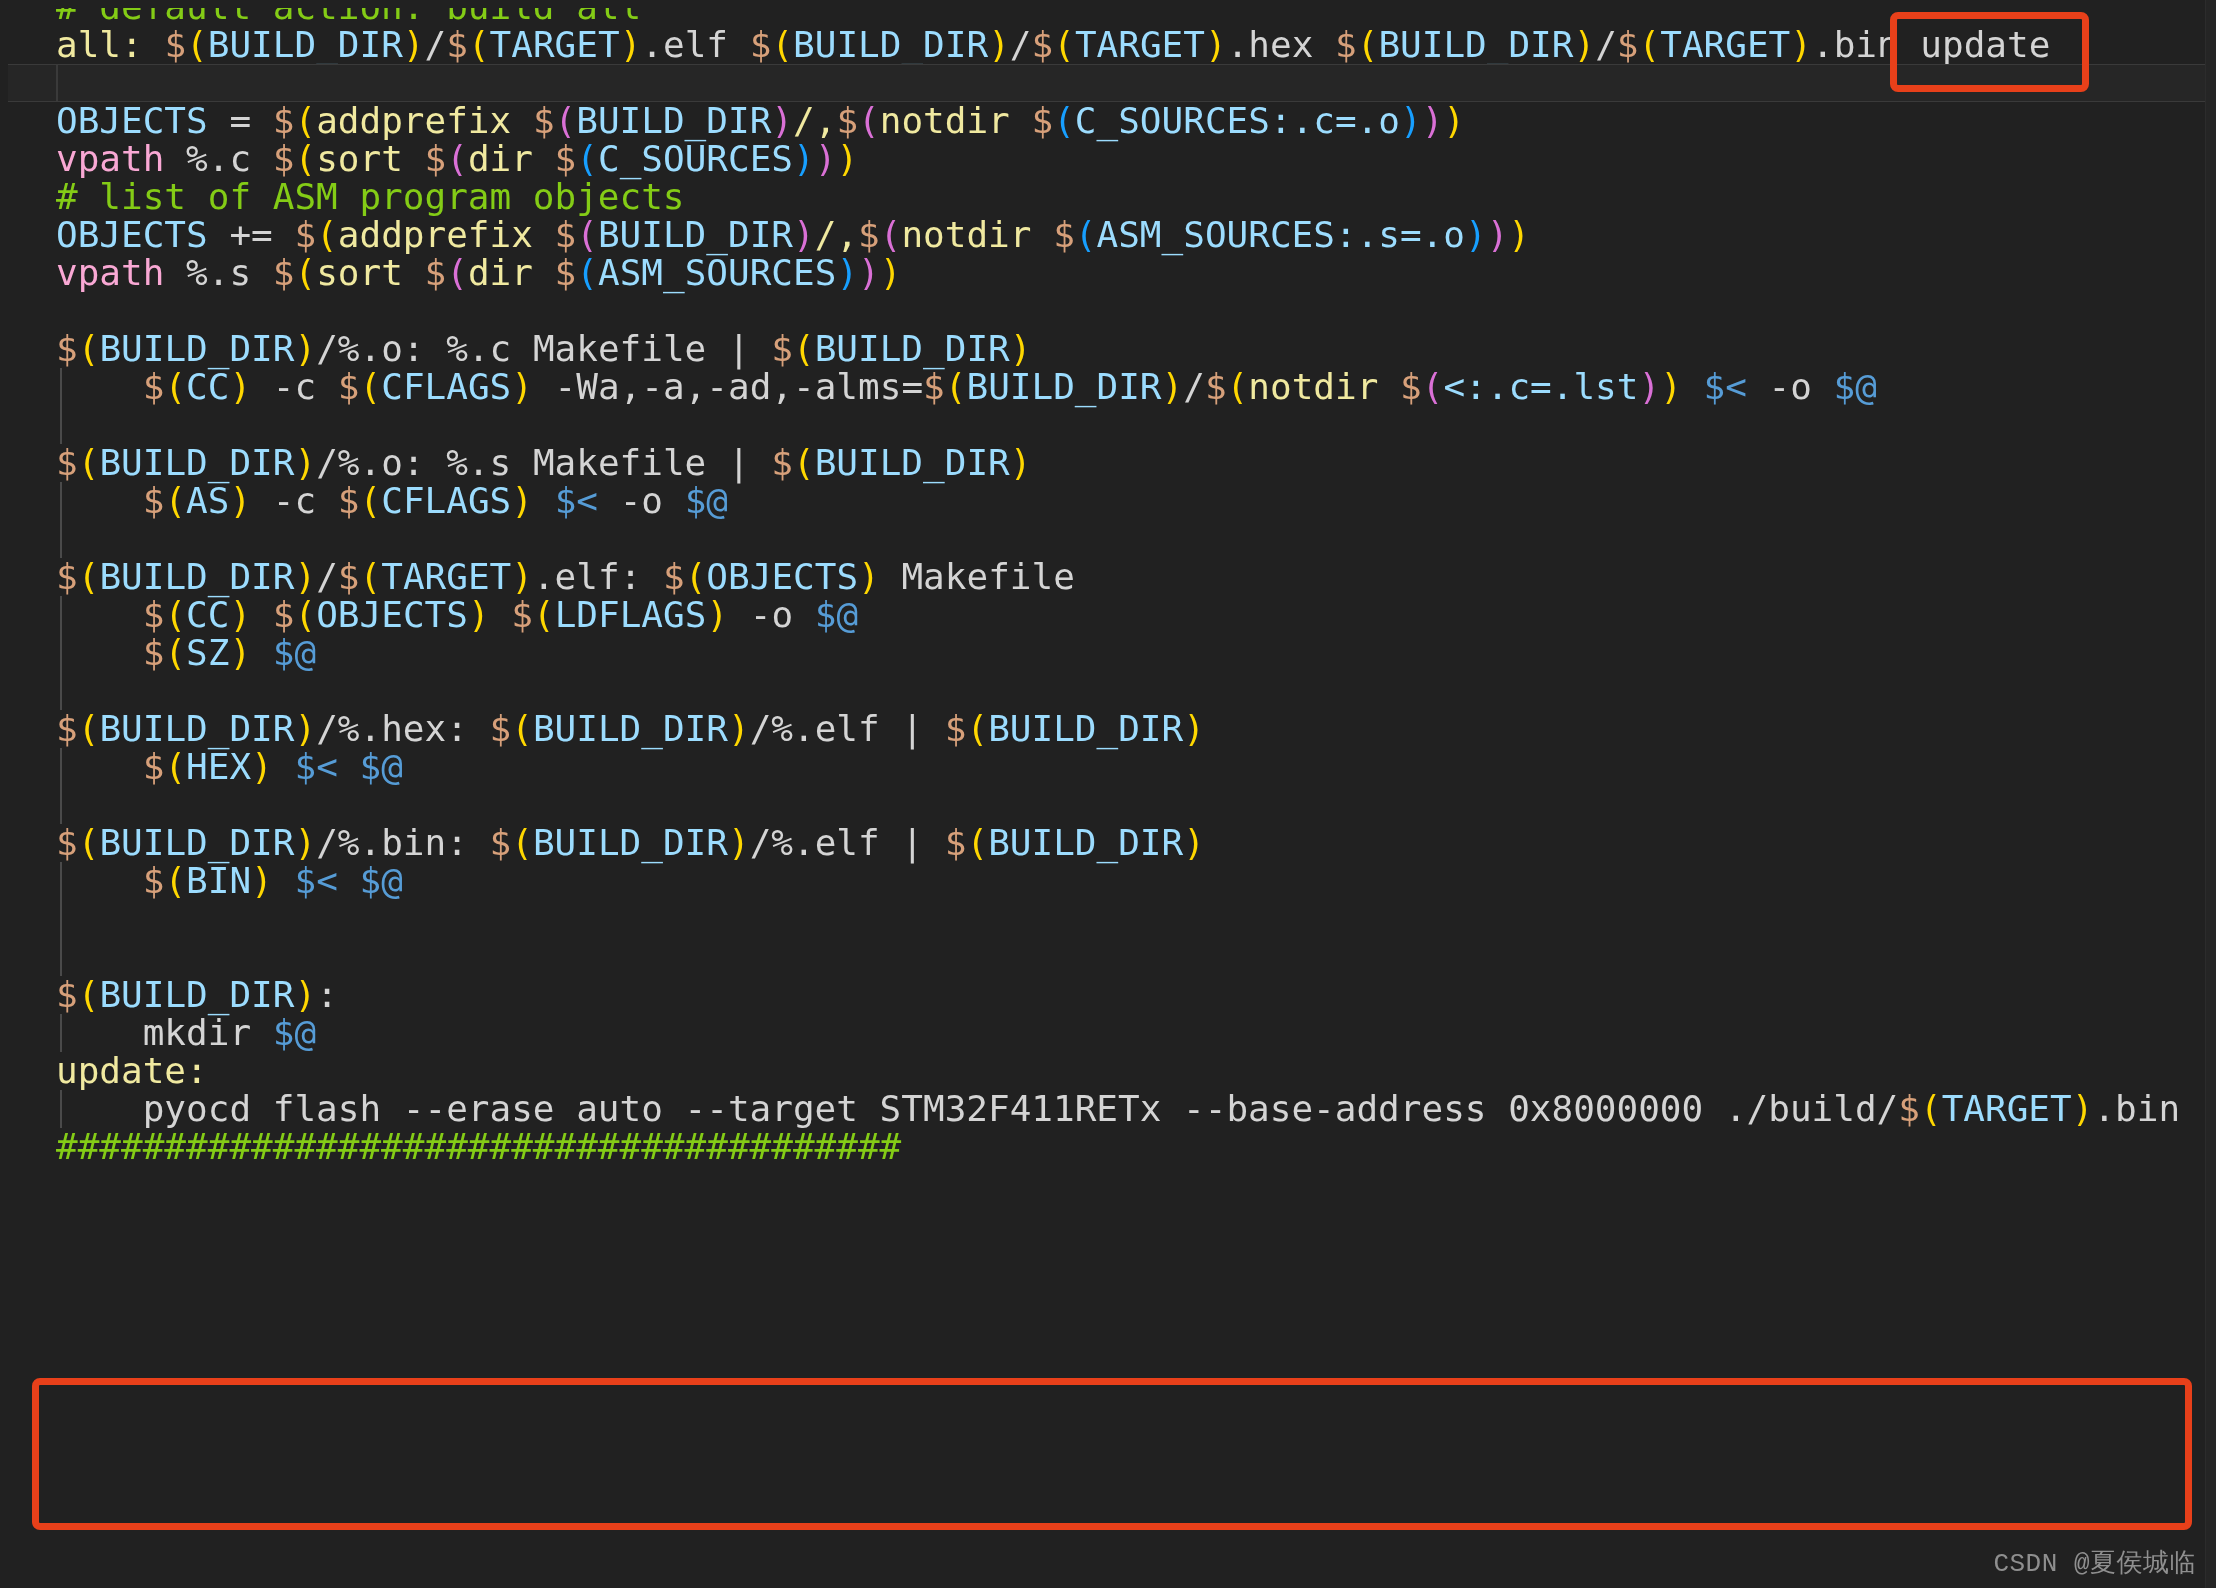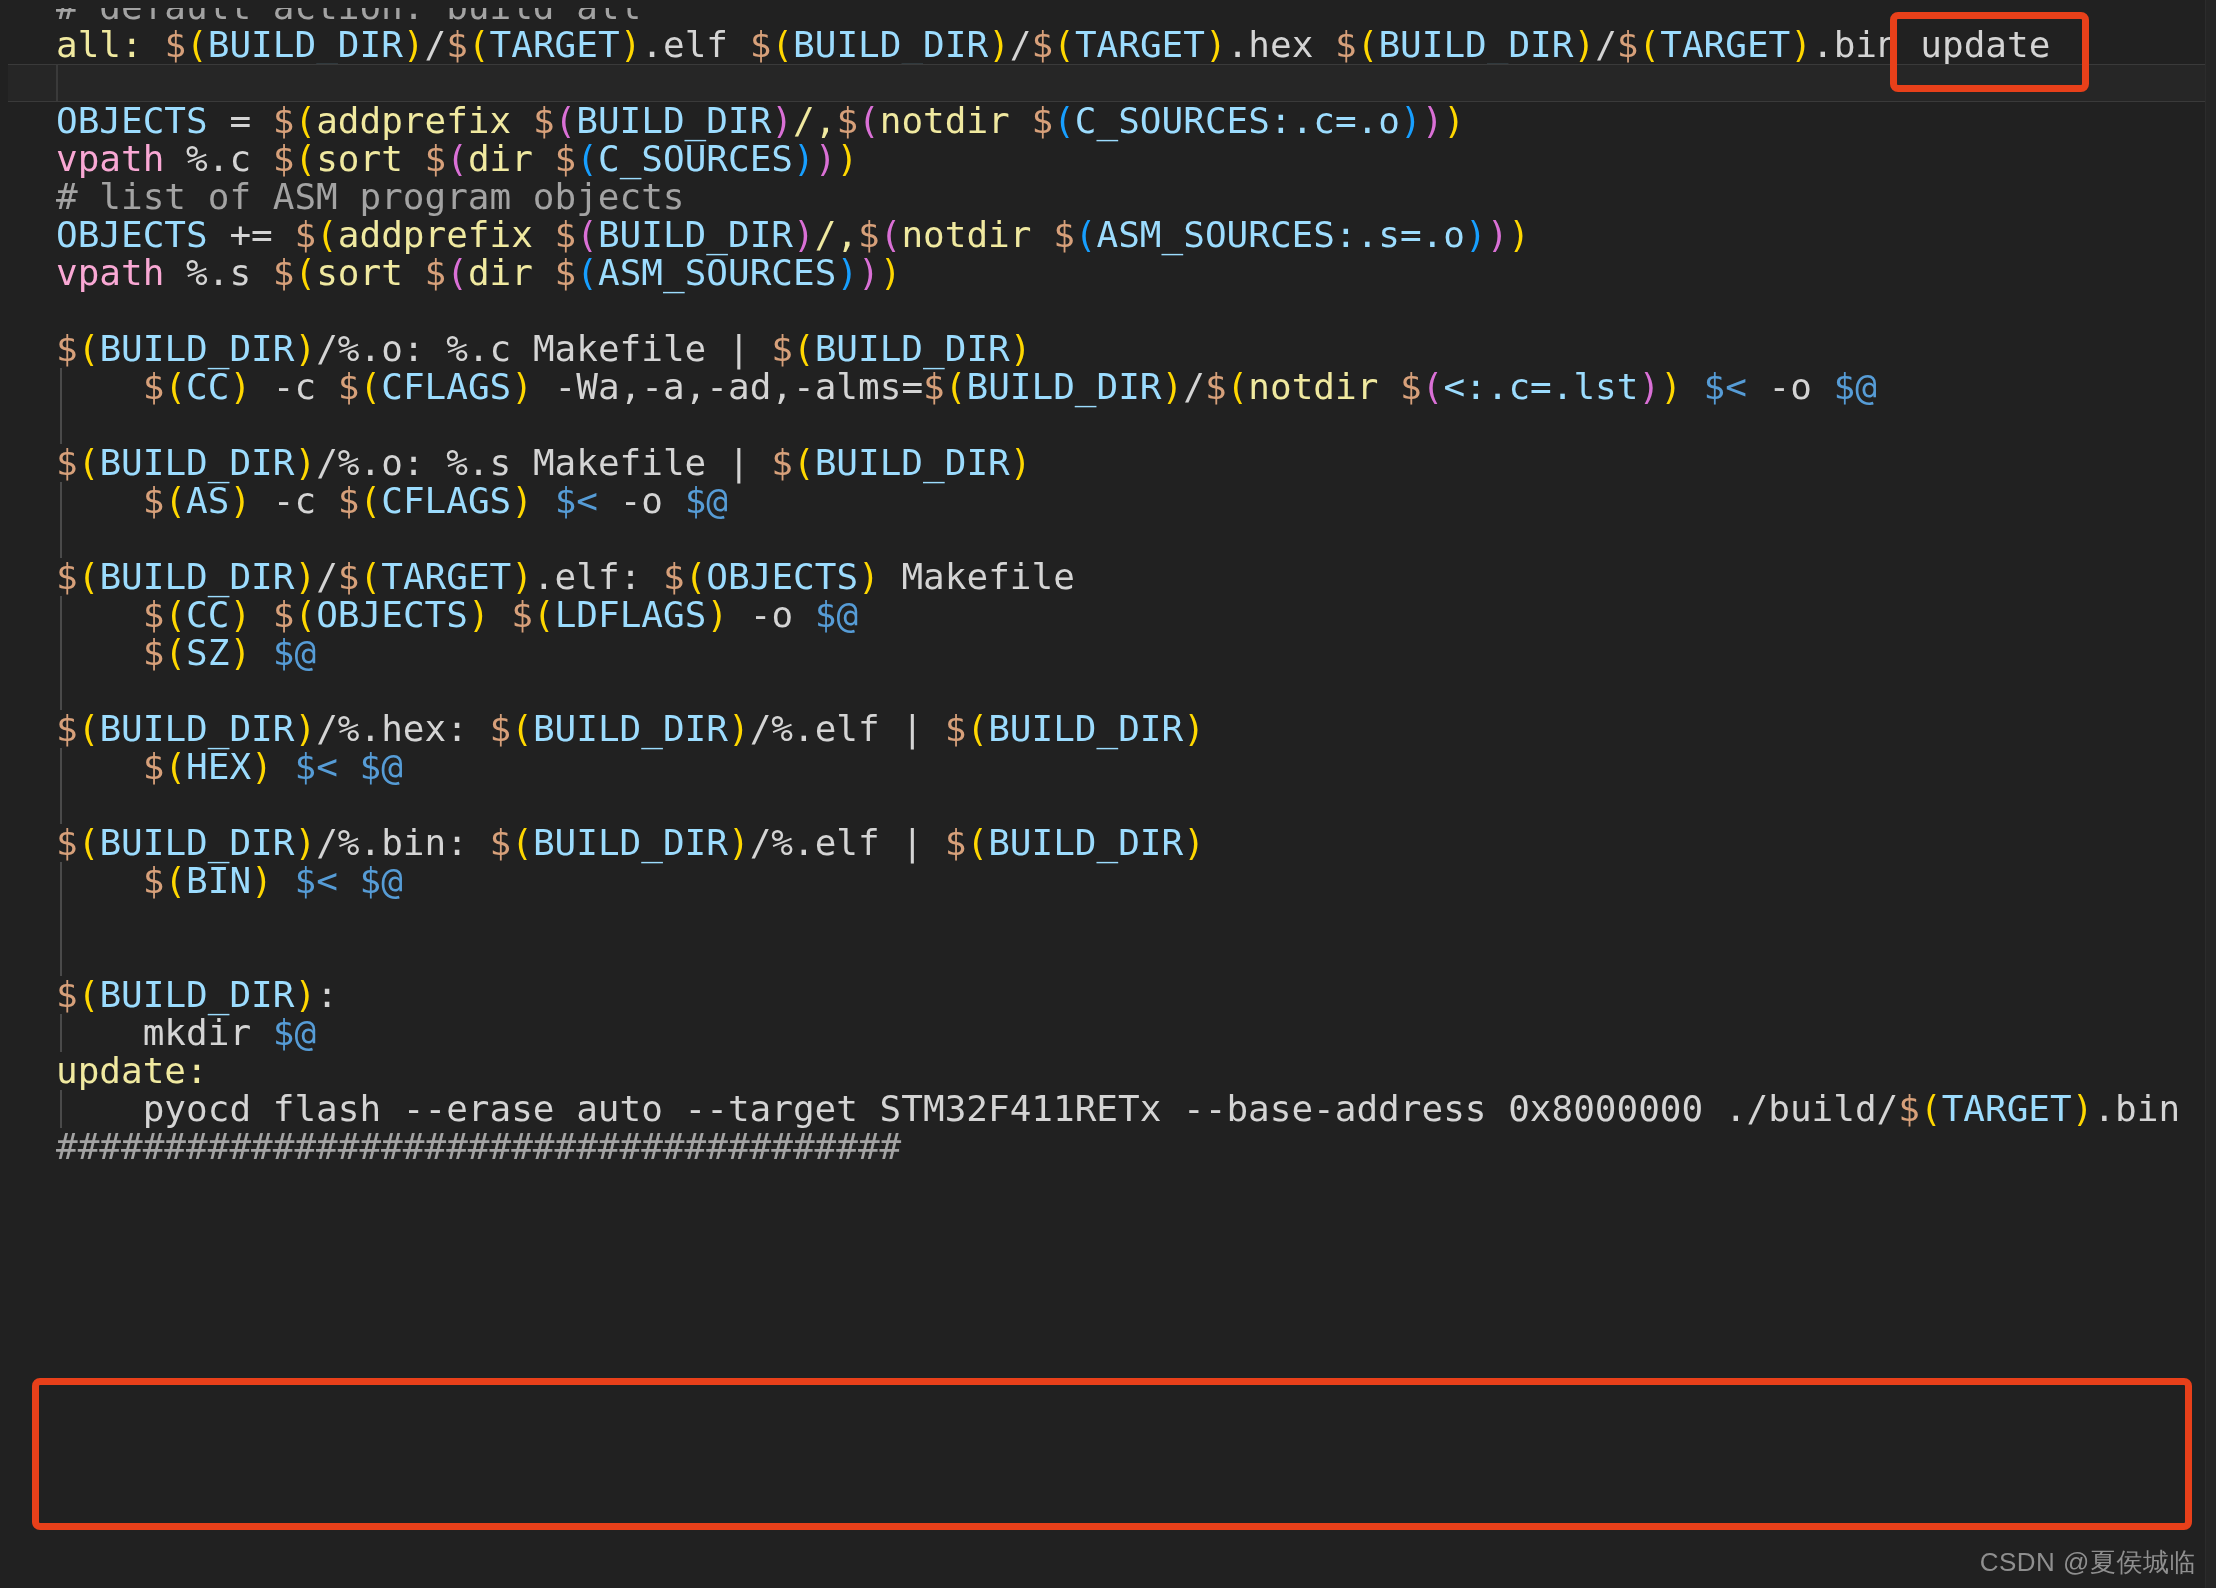--- a/index.html
+++ b/index.html
@@ -82,21 +82,21 @@
 
   
   .t-plain   { color: #d4d4d4; }
   .t-target  { color: #f0e9a0; }   
   .t-var     { color: #9cdcfe; }   
   .t-dollar  { color: #d7a07a; }   
   .t-paren1  { color: #ffd700; }   
   .t-paren2  { color: #da70d6; }   
   .t-paren3  { color: #179fff; }   
   .t-func    { color: #f0e9a0; }   
-  .t-comment { color: #a3a3a3; }   
+  .t-comment { color: #84cc16; }   
   .t-auto    { color: #569cd6; }   
   .t-kw      { color: #f9a8d4; }
 
   
   .hl-box {
     position: absolute;
     border: 7px solid #e8401a;
     border-radius: 8px;
     pointer-events: none;
     box-sizing: border-box;
@@ -114,21 +114,21 @@
     height: 152px;
   }
 
   
   #watermark {
     position: absolute;
     right: 20px;
     bottom: 8px;
     color: #8f8f8f;
     font-size: 26px;
-    font-family: Liberation Sans, sans-serif;
+    font-family: Liberation Mono, monospace;
     letter-spacing: 0.5px;
   }
 </style>
 </head>
 <body>
 
 <div id="editor">
 
   <div id="code"><div class="line" style="height: 18px; line-height: 0px; overflow: hidden; position: relative;"><div style="position: absolute; left: 48px; top: -20px; line-height: 38px;"><span class="t-comment"># default action: build all</span></div></div><div class="line"><span class="t-target">all:</span><span class="t-plain"> </span><span class="t-dollar">$</span><span class="t-paren1">(</span><span class="t-var">BUILD_DIR</span><span class="t-paren1">)</span><span class="t-plain">/</span><span class="t-dollar">$</span><span class="t-paren1">(</span><span class="t-var">TARGET</span><span class="t-paren1">)</span><span class="t-plain">.elf </span><span class="t-dollar">$</span><span class="t-paren1">(</span><span class="t-var">BUILD_DIR</span><span class="t-paren1">)</span><span class="t-plain">/</span><span class="t-dollar">$</span><span class="t-paren1">(</span><span class="t-var">TARGET</span><span class="t-paren1">)</span><span class="t-plain">.hex </span><span class="t-dollar">$</span><span class="t-paren1">(</span><span class="t-var">BUILD_DIR</span><span class="t-paren1">)</span><span class="t-plain">/</span><span class="t-dollar">$</span><span class="t-paren1">(</span><span class="t-var">TARGET</span><span class="t-paren1">)</span><span class="t-plain">.bin update</span></div><div class="line sel-band blank"></div><div class="line"><span class="t-var">OBJECTS</span><span class="t-plain"> = </span><span class="t-dollar">$</span><span class="t-paren1">(</span><span class="t-func">addprefix </span><span class="t-dollar">$</span><span class="t-paren2">(</span><span class="t-var">BUILD_DIR</span><span class="t-paren2">)</span><span class="t-func">/,</span><span class="t-dollar">$</span><span class="t-paren2">(</span><span class="t-func">notdir </span><span class="t-dollar">$</span><span class="t-paren3">(</span><span class="t-var">C_SOURCES:.c=.o</span><span class="t-paren3">)</span><span class="t-paren2">)</span><span class="t-paren1">)</span></div><div class="line"><span class="t-kw">vpath</span><span class="t-plain"> %.c </span><span class="t-dollar">$</span><span class="t-paren1">(</span><span class="t-func">sort </span><span class="t-dollar">$</span><span class="t-paren2">(</span><span class="t-func">dir </span><span class="t-dollar">$</span><span class="t-paren3">(</span><span class="t-var">C_SOURCES</span><span class="t-paren3">)</span><span class="t-paren2">)</span><span class="t-paren1">)</span></div><div class="line"><span class="t-comment"># list of ASM program objects</span></div><div class="line"><span class="t-var">OBJECTS</span><span class="t-plain"> += </span><span class="t-dollar">$</span><span class="t-paren1">(</span><span class="t-func">addprefix </span><span class="t-dollar">$</span><span class="t-paren2">(</span><span class="t-var">BUILD_DIR</span><span class="t-paren2">)</span><span class="t-func">/,</span><span class="t-dollar">$</span><span class="t-paren2">(</span><span class="t-func">notdir </span><span class="t-dollar">$</span><span class="t-paren3">(</span><span class="t-var">ASM_SOURCES:.s=.o</span><span class="t-paren3">)</span><span class="t-paren2">)</span><span class="t-paren1">)</span></div><div class="line"><span class="t-kw">vpath</span><span class="t-plain"> %.s </span><span class="t-dollar">$</span><span class="t-paren1">(</span><span class="t-func">sort </span><span class="t-dollar">$</span><span class="t-paren2">(</span><span class="t-func">dir </span><span class="t-dollar">$</span><span class="t-paren3">(</span><span class="t-var">ASM_SOURCES</span><span class="t-paren3">)</span><span class="t-paren2">)</span><span class="t-paren1">)</span></div><div class="line blank"></div><div class="line"><span class="t-dollar">$</span><span class="t-paren1">(</span><span class="t-var">BUILD_DIR</span><span class="t-paren1">)</span><span class="t-plain">/%.o: %.c Makefile | </span><span class="t-dollar">$</span><span class="t-paren1">(</span><span class="t-var">BUILD_DIR</span><span class="t-paren1">)</span></div><div class="line guide"><span class="t-plain">    </span><span class="t-dollar">$</span><span class="t-paren1">(</span><span class="t-var">CC</span><span class="t-paren1">)</span><span class="t-plain"> -c </span><span class="t-dollar">$</span><span class="t-paren1">(</span><span class="t-var">CFLAGS</span><span class="t-paren1">)</span><span class="t-plain"> -Wa,-a,-ad,-alms=</span><span class="t-dollar">$</span><span class="t-paren1">(</span><span class="t-var">BUILD_DIR</span><span class="t-paren1">)</span><span class="t-plain">/</span><span class="t-dollar">$</span><span class="t-paren1">(</span><span class="t-func">notdir </span><span class="t-dollar">$</span><span class="t-paren2">(</span><span class="t-var">&lt;:.c=.lst</span><span class="t-paren2">)</span><span class="t-paren1">)</span><span class="t-plain"> </span><span class="t-auto">$&lt;</span><span class="t-plain"> -o </span><span class="t-auto">$@</span></div><div class="line guide blank"></div><div class="line"><span class="t-dollar">$</span><span class="t-paren1">(</span><span class="t-var">BUILD_DIR</span><span class="t-paren1">)</span><span class="t-plain">/%.o: %.s Makefile | </span><span class="t-dollar">$</span><span class="t-paren1">(</span><span class="t-var">BUILD_DIR</span><span class="t-paren1">)</span></div><div class="line guide"><span class="t-plain">    </span><span class="t-dollar">$</span><span class="t-paren1">(</span><span class="t-var">AS</span><span class="t-paren1">)</span><span class="t-plain"> -c </span><span class="t-dollar">$</span><span class="t-paren1">(</span><span class="t-var">CFLAGS</span><span class="t-paren1">)</span><span class="t-plain"> </span><span class="t-auto">$&lt;</span><span class="t-plain"> -o </span><span class="t-auto">$@</span></div><div class="line guide blank"></div><div class="line"><span class="t-dollar">$</span><span class="t-paren1">(</span><span class="t-var">BUILD_DIR</span><span class="t-paren1">)</span><span class="t-plain">/</span><span class="t-dollar">$</span><span class="t-paren1">(</span><span class="t-var">TARGET</span><span class="t-paren1">)</span><span class="t-plain">.elf: </span><span class="t-dollar">$</span><span class="t-paren1">(</span><span class="t-var">OBJECTS</span><span class="t-paren1">)</span><span class="t-plain"> Makefile</span></div><div class="line guide"><span class="t-plain">    </span><span class="t-dollar">$</span><span class="t-paren1">(</span><span class="t-var">CC</span><span class="t-paren1">)</span><span class="t-plain"> </span><span class="t-dollar">$</span><span class="t-paren1">(</span><span class="t-var">OBJECTS</span><span class="t-paren1">)</span><span class="t-plain"> </span><span class="t-dollar">$</span><span class="t-paren1">(</span><span class="t-var">LDFLAGS</span><span class="t-paren1">)</span><span class="t-plain"> -o </span><span class="t-auto">$@</span></div><div class="line guide"><span class="t-plain">    </span><span class="t-dollar">$</span><span class="t-paren1">(</span><span class="t-var">SZ</span><span class="t-paren1">)</span><span class="t-plain"> </span><span class="t-auto">$@</span></div><div class="line guide blank"></div><div class="line"><span class="t-dollar">$</span><span class="t-paren1">(</span><span class="t-var">BUILD_DIR</span><span class="t-paren1">)</span><span class="t-plain">/%.hex: </span><span class="t-dollar">$</span><span class="t-paren1">(</span><span class="t-var">BUILD_DIR</span><span class="t-paren1">)</span><span class="t-plain">/%.elf | </span><span class="t-dollar">$</span><span class="t-paren1">(</span><span class="t-var">BUILD_DIR</span><span class="t-paren1">)</span></div><div class="line guide"><span class="t-plain">    </span><span class="t-dollar">$</span><span class="t-paren1">(</span><span class="t-var">HEX</span><span class="t-paren1">)</span><span class="t-plain"> </span><span class="t-auto">$&lt;</span><span class="t-plain"> </span><span class="t-auto">$@</span></div><div class="line guide blank"></div><div class="line"><span class="t-dollar">$</span><span class="t-paren1">(</span><span class="t-var">BUILD_DIR</span><span class="t-paren1">)</span><span class="t-plain">/%.bin: </span><span class="t-dollar">$</span><span class="t-paren1">(</span><span class="t-var">BUILD_DIR</span><span class="t-paren1">)</span><span class="t-plain">/%.elf | </span><span class="t-dollar">$</span><span class="t-paren1">(</span><span class="t-var">BUILD_DIR</span><span class="t-paren1">)</span></div><div class="line guide"><span class="t-plain">    </span><span class="t-dollar">$</span><span class="t-paren1">(</span><span class="t-var">BIN</span><span class="t-paren1">)</span><span class="t-plain"> </span><span class="t-auto">$&lt;</span><span class="t-plain"> </span><span class="t-auto">$@</span></div><div class="line guide blank"></div><div class="line guide blank"></div><div class="line"><span class="t-dollar">$</span><span class="t-paren1">(</span><span class="t-var">BUILD_DIR</span><span class="t-paren1">)</span><span class="t-plain">:</span></div><div class="line guide"><span class="t-plain">    mkdir </span><span class="t-auto">$@</span></div><div class="line"><span class="t-target">update:</span></div><div class="line guide"><span class="t-plain">    pyocd flash --erase auto --target STM32F411RETx --base-address 0x8000000 ./build/</span><span class="t-dollar">$</span><span class="t-paren1">(</span><span class="t-var">TARGET</span><span class="t-paren1">)</span><span class="t-plain">.bin</span></div><div class="line"><span class="t-comment">#######################################</span></div></div>
 

